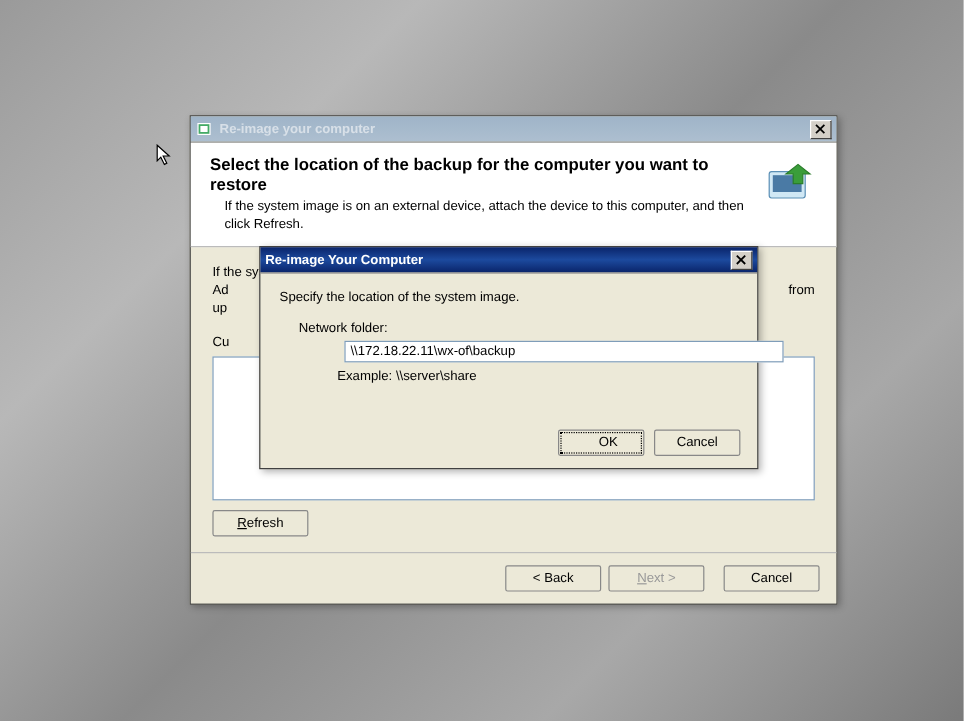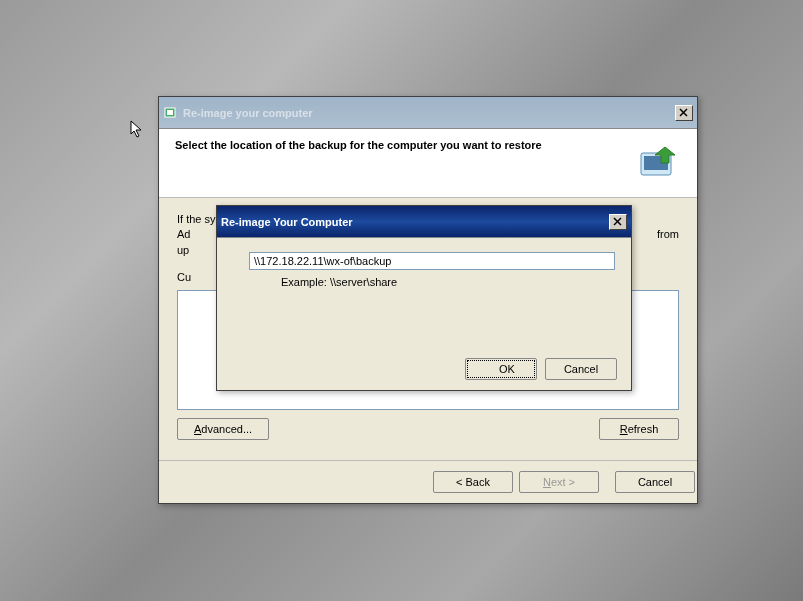--- a/index.html
+++ b/index.html
@@ -32,21 +32,21 @@
   
   .main-window {
     top: 96px;
     left: 158px;
     width: 540px;
     height: 408px;
   }
   
   .titlebar {
     background: linear-gradient(to bottom, #7a96b0 0%, #8fa8be 100%);
-    height: 32px;
+    height: 22px;
     display: flex;
     align-items: center;
     padding: 0 4px;
     border-bottom: 1px solid #888;
   }
   
   .titlebar-inactive {
     background: linear-gradient(to bottom, #9fb4c8 0%, #adbfd0 100%);
   }
   
@@ -98,21 +98,21 @@
     display: flex;
     gap: 10px;
   }
   
   .header-text {
     flex: 1;
   }
   
   .header-title {
     font-weight: bold;
-    font-size: 11px;
+    font-size: 14px;
     margin-bottom: 4px;
   }
   
   .header-sub {
     padding-left: 12px;
     line-height: 1.35;
   }
   
   .header-icon {
     width: 48px;
@@ -159,21 +159,21 @@
   
   .btn.disabled {
     color: #999;
   }
   
   .wizard-footer {
     position: absolute;
     bottom: 0;
     left: 0;
     right: 0;
-    padding: 10px 2px;
+    padding: 10px 14px;
     border-top: 1px solid #bbb;
     display: flex;
     justify-content: flex-end;
     gap: 6px;
   }
   
   .modal-window {
     top: 205px;
     left: 216px;
     width: 416px;
@@ -190,20 +190,21 @@
     margin-bottom: 4px;
   }
   
   .text-input {
     width: 100%;
     padding: 2px 4px;
     border: 1px solid #7f9db9;
     background: #fff;
     font-family: inherit;
     font-size: 11px;
+    margin-left: 38px;
   }
   
   .example-text {
     margin-top: 6px;
     padding-left: 32px;
   }
   
   .modal-footer {
     position: absolute;
     bottom: 10px;
@@ -238,20 +239,21 @@
       <svg width="10" height="10">
           <line x1="1" y1="1" x2="8" y2="8" stroke="#000" stroke-width="1.5"></line>
           <line x1="8" y1="1" x2="1" y2="8" stroke="#000" stroke-width="1.5"></line>
         </svg>
     </div>
   </div>
 
   <div class="header-section">
     <div class="header-text">
       <div class="header-title">Select the location of the backup for the computer you want to restore</div>
+      <div class="header-sub">If the system image is on an external device, attach the device to this computer, and then click Refresh.</div>
     </div>
     <div class="header-icon">
       <svg width="48" height="48" viewBox="0 0 48 48">
         <rect x="6" y="14" width="30" height="22" rx="2" fill="#d0e8f5" stroke="#5a8fb5"></rect>
         <rect x="9" y="17" width="24" height="14" fill="#4a7aa5"></rect>
         <path d="M 30 8 L 40 16 L 34 16 L 34 24 L 26 24 L 26 16 L 20 16 Z" fill="#3a9d3a" stroke="#2a7d2a"></path>
       </svg>
     </div>
   </div>
 
@@ -260,21 +262,20 @@
     <div style="display:flex;justify-content:space-between;">
       <span>Ad</span>
       <span>from</span>
     </div>
     <div>up</div>
 
     <div style="margin-top:12px;">Cu</div>
     <div class="listbox"></div>
 
     <div class="button-row" style="justify-content:space-between;">
-      <button class="btn"><span class="underline-accesskey">A</span>dvanced...</button>
       <button class="btn"><span class="underline-accesskey">R</span>efresh</button>
     </div>
   </div>
 
   <div class="wizard-footer">
     <button class="btn">&lt; Back</button>
     <button class="btn disabled"><span class="underline-accesskey">N</span>ext &gt;</button>
     <button class="btn" style="margin-left:10px;">Cancel</button>
   </div>
 </div>
@@ -284,22 +285,24 @@
     <span class="title-text">Re-image Your Computer</span>
     <div class="close-btn">
       <svg width="10" height="10">
           <line x1="1" y1="1" x2="8" y2="8" stroke="#000" stroke-width="1.5"></line>
           <line x1="8" y1="1" x2="1" y2="8" stroke="#000" stroke-width="1.5"></line>
         </svg>
     </div>
   </div>
 
   <div class="modal-body">
+    <div>Specify the location of the system image.</div>
 
     <div style="padding-left:16px;">
+      <div class="field-label">Network folder:</div>
       <input type="text" class="text-input" value="\\172.18.22.11\wx-of\backup" style="">
       <div class="example-text">Example: \\server\share</div>
     </div>
   </div>
 
   <div class="modal-footer">
     <button class="btn default" style="min-width:72px;padding-left:28px;">OK</button>
     <button class="btn" style="min-width:72px;">Cancel</button>
   </div>
 </div>

